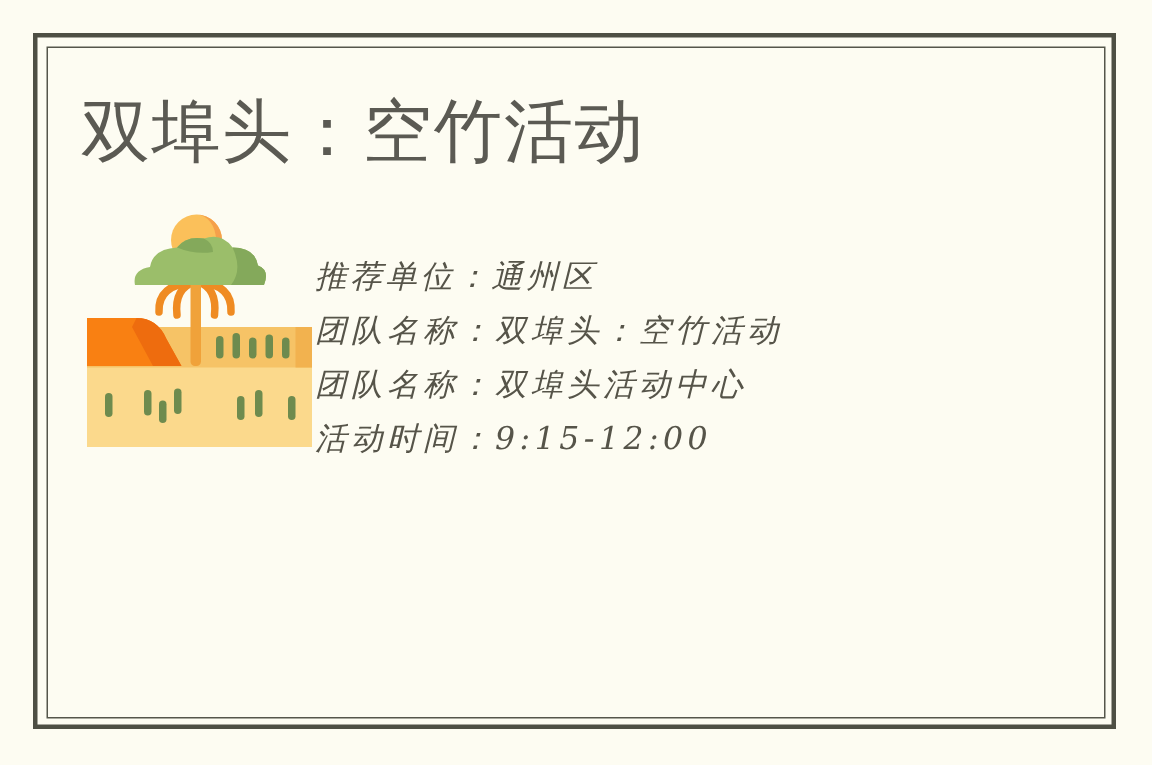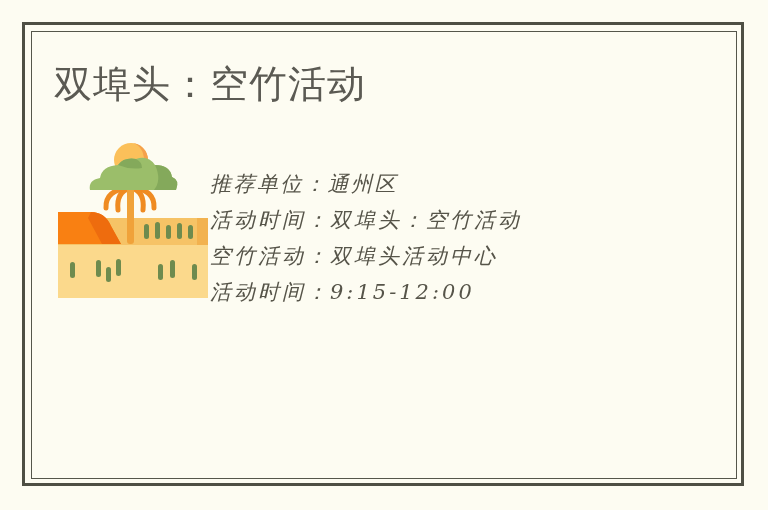--- a/index.html
+++ b/index.html
@@ -38,25 +38,25 @@
     width: 706px;
     height: 448px;
     border: 1.5px solid #55564b;
     box-sizing: border-box;
   }
   
   .title {
     position: absolute;
     left: 54px;
     top: 61px;
-    font-size: 38px;
+    font-size: 46px;
     line-height: 52px;
     letter-spacing: 1px;
     color: #5b5a53;
-    font-family: Liberation Mono, monospace;
+    font-family: Liberation Sans, sans-serif;
     font-weight: 400;
     white-space: nowrap;
   }
   
   .illus {
     position: absolute;
     left: 58px;
     top: 140px;
     width: 150px;
     height: 158px;
@@ -139,18 +139,18 @@
         <rect x="58" y="119" width="5" height="17" rx="2.5"></rect>
         <rect x="100" y="124" width="5" height="16" rx="2.5"></rect>
         <rect x="112" y="120" width="5" height="18" rx="2.5"></rect>
         <rect x="134" y="124" width="5" height="16" rx="2.5"></rect>
       </g>
     </svg>
   </div>
 
   <div class="details">
     <div class="detail-line">推荐单位：通州区</div>
-    <div class="detail-line wide">活动时间：双埠头：空竹活动</div>
-    <div class="detail-line wide">空竹活动：双埠头活动中心</div>
+    <div class="detail-line wide">团队名称：双埠头：空竹活动</div>
+    <div class="detail-line wide">团队名称：双埠头活动中心</div>
     <div class="detail-line wide">活动时间：9:15-12:00</div>
   </div>
 
 </div>
 
 </body></html>

